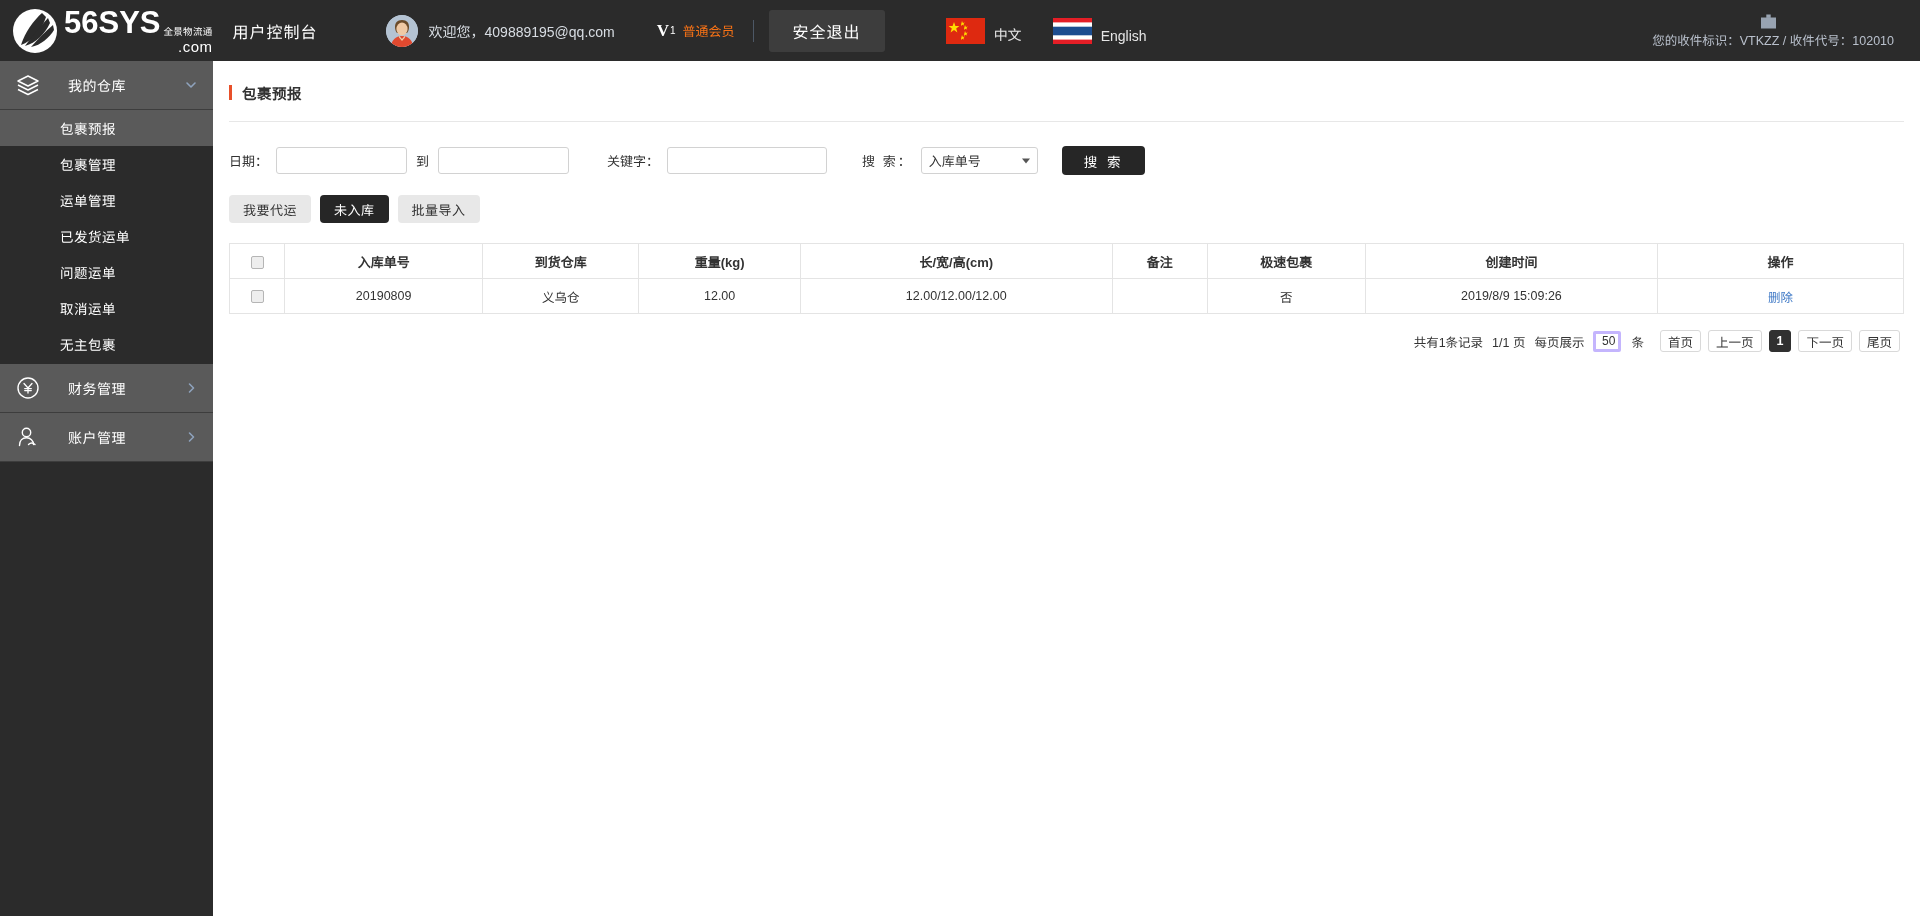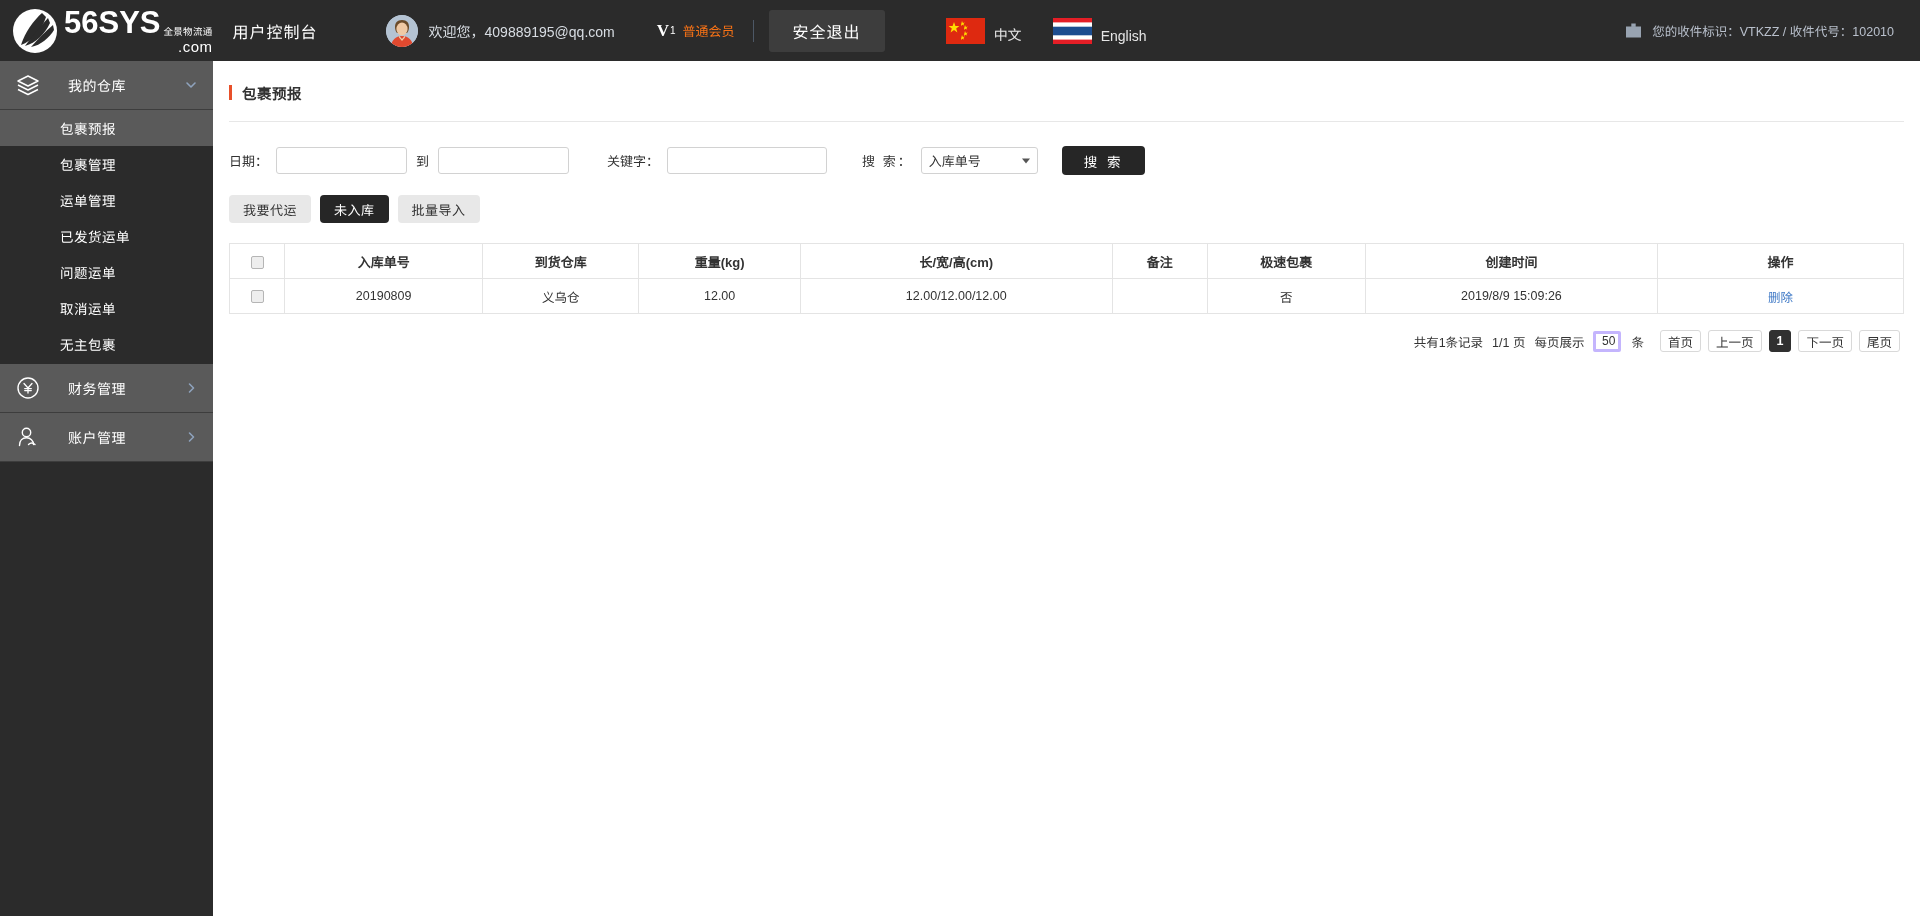--- a/index.html
+++ b/index.html
@@ -83,20 +83,21 @@
     font-family: inherit;
   }
   .lang-item { display: flex; align-items: flex-end; cursor: pointer; padding-left: 7px; }
   .lang-cn-wrap { margin-left: 54px; }
   .lang-en-wrap { margin-left: 24px; }
   .flag { width: 39px; height: 26px; flex: 0 0 39px; }
   .lang-text { color: #e6e6e6; font-size: 14px; margin-left: 9px; }
   .topbar-right {
     margin-left: auto; display: flex; align-items: center;
     padding-right: 26px;
+    flex-direction: column;
   }
   .pkg-icon { width: 17px; height: 17px; flex: 0 0 17px; }
   .recipient-id {
     color: #b9c0cc; font-size: 12.5px; margin-left: 10px; white-space: nowrap;
   }
 
   
   .sidebar {
     position: absolute; top: 61px; left: 0;
     width: 213px; height: 855px;

